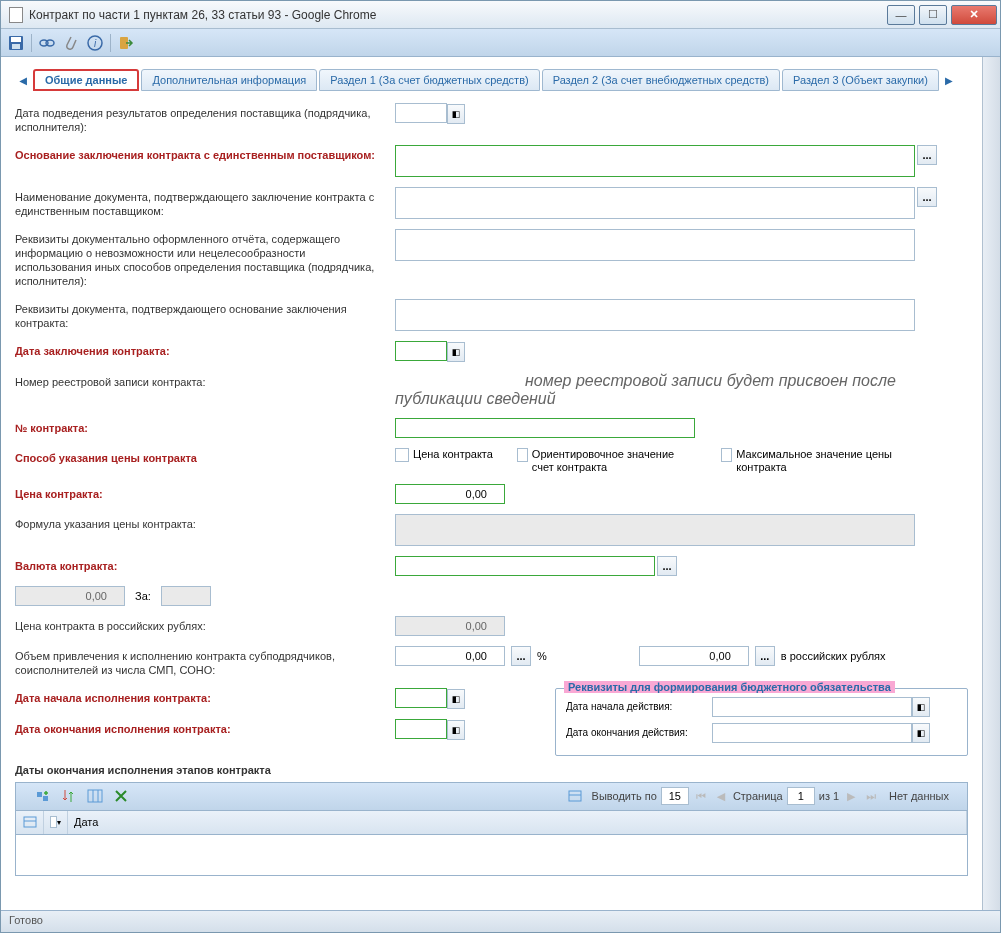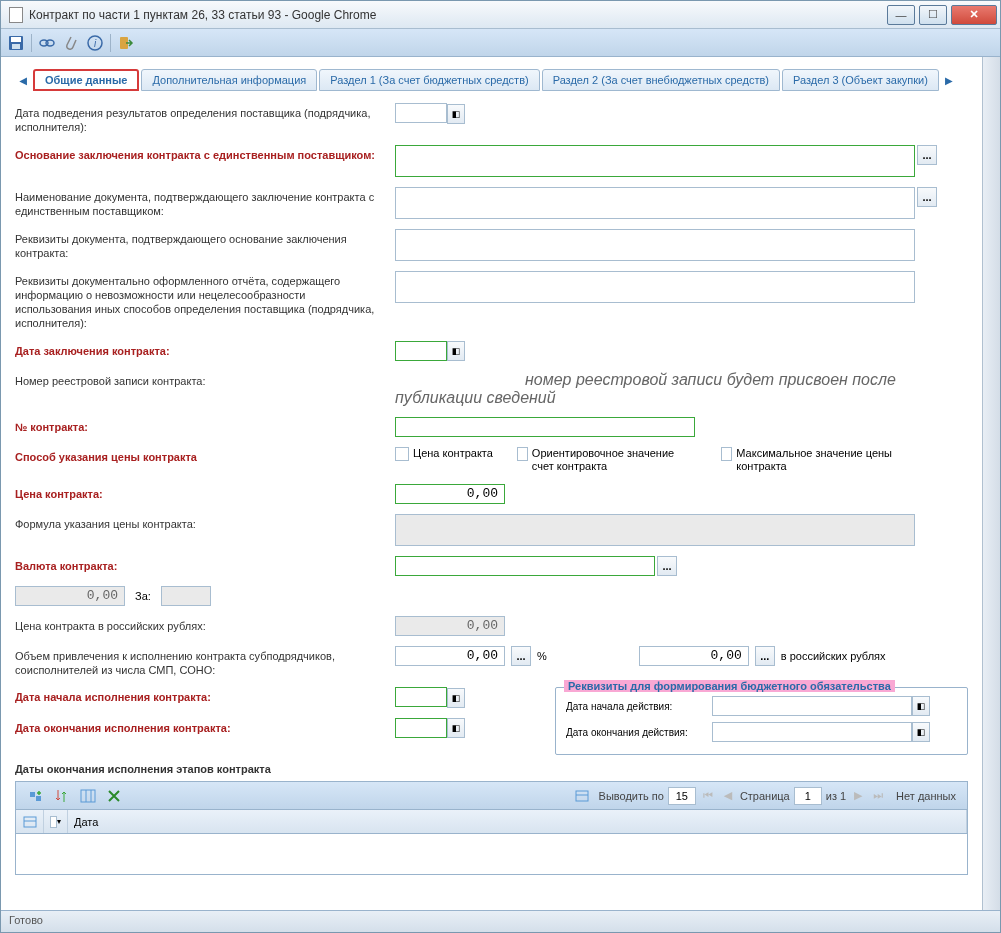--- a/index.html
+++ b/index.html
@@ -24,42 +24,42 @@
 
 .tabstrip { display: flex; align-items: center; gap: 2px; height: 26px; margin-bottom: 10px; }
 .nav-arrow { width: 16px; height: 22px; display: flex; align-items: center; justify-content: center; color: #2a6aa8; cursor: pointer; font-size: 10px; }
 .tab { height: 22px; padding: 0 10px; border: 1px solid #9fb8d0; border-radius: 3px 3px 0 0; background: linear-gradient(#f0f6fc,#dce8f4); color: #2a6aa8; font-size: 11px; display: flex; align-items: center; cursor: pointer; }
 .tab.active { border: 2px solid #d63a3a; color: #2a6aa8; font-weight: bold; background: #fff; }
 
 .form-row { display: flex; align-items: flex-start; margin-bottom: 10px; }
 .form-label { width: 380px; font-size: 11px; color: #333; padding-top: 3px; padding-right: 10px; line-height: 1.3; }
 .form-label.required { color: #a82020; font-weight: bold; }
 .form-field { flex: 1; }
-.txt { height: 20px; border: 1px solid #a8bdd0; background: #fff; padding: 1px 6px; font-size: 13px; font-family: Liberation Mono, monospace; }
+.txt { height: 20px; border: 1px solid #a8bdd0; background: #fff; padding: 1px 17px; font-size: 11px; }
 .txt.green { border-color: #3aa83a; }
 .txt.grey { background: #eaeaea; color: #666; text-align: right; }
 .txtarea { border: 1px solid #a8bdd0; background: #fff; width: 520px; height: 38px; }
 .txtarea.green { border-color: #3aa83a; }
 .txtarea.grey { background: #eaeaea; }
 .with-more { display: flex; align-items: flex-start; gap: 2px; }
 .more-btn { width: 20px; height: 20px; border: 1px solid #a8bdd0; background: linear-gradient(#f8fafc,#e2eaf2); display: flex; align-items: center; justify-content: center; font-weight: bold; cursor: pointer; }
 .date-input { width: 52px; }
 .cal-btn { width: 18px; height: 20px; border: 1px solid #a8bdd0; background: linear-gradient(#f8fafc,#e2eaf2); display: inline-flex; align-items: center; justify-content: center; font-size: 9px; }
 
 .help-text { font-style: italic; color: #666; font-size: 16px; }
 
 .checkbox-row { display: flex; gap: 24px; }
 .chk-group { display: flex; align-items: flex-start; gap: 4px; max-width: 180px; }
 .chk { width: 14px; height: 14px; border: 1px solid #a8bdd0; background: #fff; }
 .chk-label { font-size: 11px; line-height: 1.2; }
 
 
 .fieldset-title { font-weight: bold; color: #333; font-size: 11px; margin-bottom: 6px;}
 .grid { border: 1px solid #99b3cc; background: #e8eff6; }
-.grid-toolbar { height: 28px; background: linear-gradient(#d6e6f7,#c0d5ea); border-bottom: 1px solid #99b3cc; display: flex; align-items: center; padding: 0 11px; gap: 8px; }
+.grid-toolbar { height: 28px; background: linear-gradient(#d6e6f7,#c0d5ea); border-bottom: 1px solid #99b3cc; display: flex; align-items: center; padding: 0 18px; gap: 8px; }
 .grid-toolbar .spacer { flex: 1; }
 .grid-toolbar .pager { display: flex; align-items: center; gap: 4px; font-size: 11px; color: #444; }
 .pg-btn { width: 16px; height: 16px; display: flex; align-items: center; justify-content: center; color: #bbb; }
 .sm-input { width: 28px; height: 18px; border: 1px solid #a8bdd0; text-align: center; font-size: 11px; }
 .grid-header { height: 24px; background: linear-gradient(#eaf1f9,#d8e4f0); border-bottom: 1px solid #99b3cc; display: flex; }
 .grid-header .cell { border-right: 1px solid #c0d0e0; display: flex; align-items: center; padding: 0 6px; font-size: 11px; }
 .grid-body { height: 40px; background: #fff; }
 
 .req-box { border: 1px solid #99b3cc; border-radius: 2px; padding: 8px 10px 6px 10px; position: relative; margin-bottom: 8px;}
 .req-box legend { position: absolute; top: -8px; left: 8px; background: #f9a8d4; padding: 0 4px; font-weight: bold; color: #2a6aa8; font-size: 11px;}
@@ -150,28 +150,28 @@
 
       <div class="form-row">
         <div class="form-label">Наименование документа, подтверждающего заключение контракта с единственным поставщиком:</div>
         <div class="form-field with-more">
           <div class="txtarea" style="height:32px;"></div>
           <div class="more-btn">...</div>
         </div>
       </div>
 
       <div class="form-row">
+        <div class="form-label">Реквизиты документально оформленного отчёта, содержащего информацию о невозможности или нецелесообразности использования иных способов определения поставщика (подрядчика, исполнителя):</div>
+        <div class="form-field">
+            <div class="txtarea" style="height:32px;"></div>
+          </div>
+      </div>
+
+      <div class="form-row">
         <div class="form-label">Реквизиты документа, подтверждающего основание заключения контракта:</div>
-        <div class="form-field">
-            <div class="txtarea" style="height:32px;"></div>
-          </div>
-      </div>
-
-      <div class="form-row">
-        <div class="form-label">Реквизиты документально оформленного отчёта, содержащего информацию о невозможности или нецелесообразности использования иных способов определения поставщика (подрядчика, исполнителя):</div>
         <div class="form-field">
             <div class="txtarea" style="height:32px;"></div>
           </div>
       </div>
 
       <div class="form-row">
         <div class="form-label required">Дата заключения контракта:</div>
         <div class="form-field">
           <input class="txt date-input green" style=""><span class="cal-btn">◧</span>
         </div>

